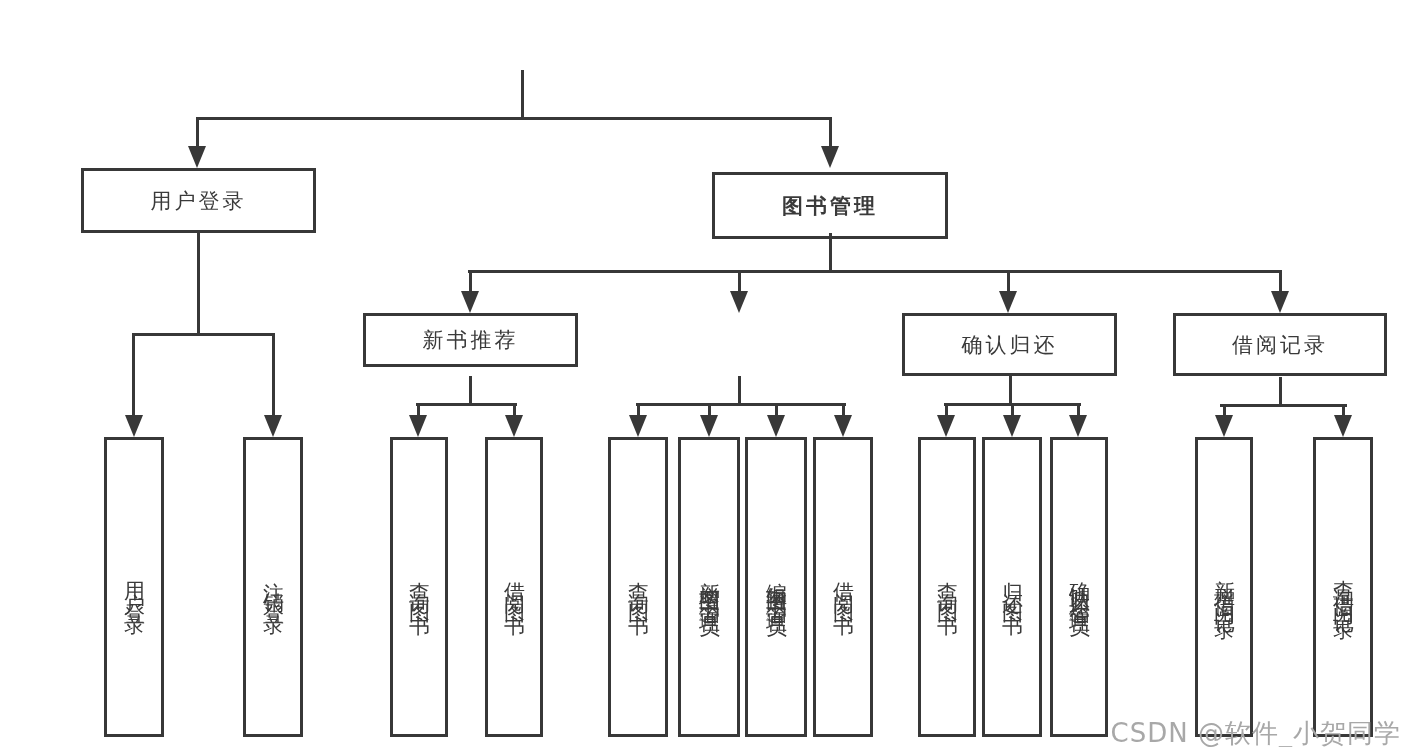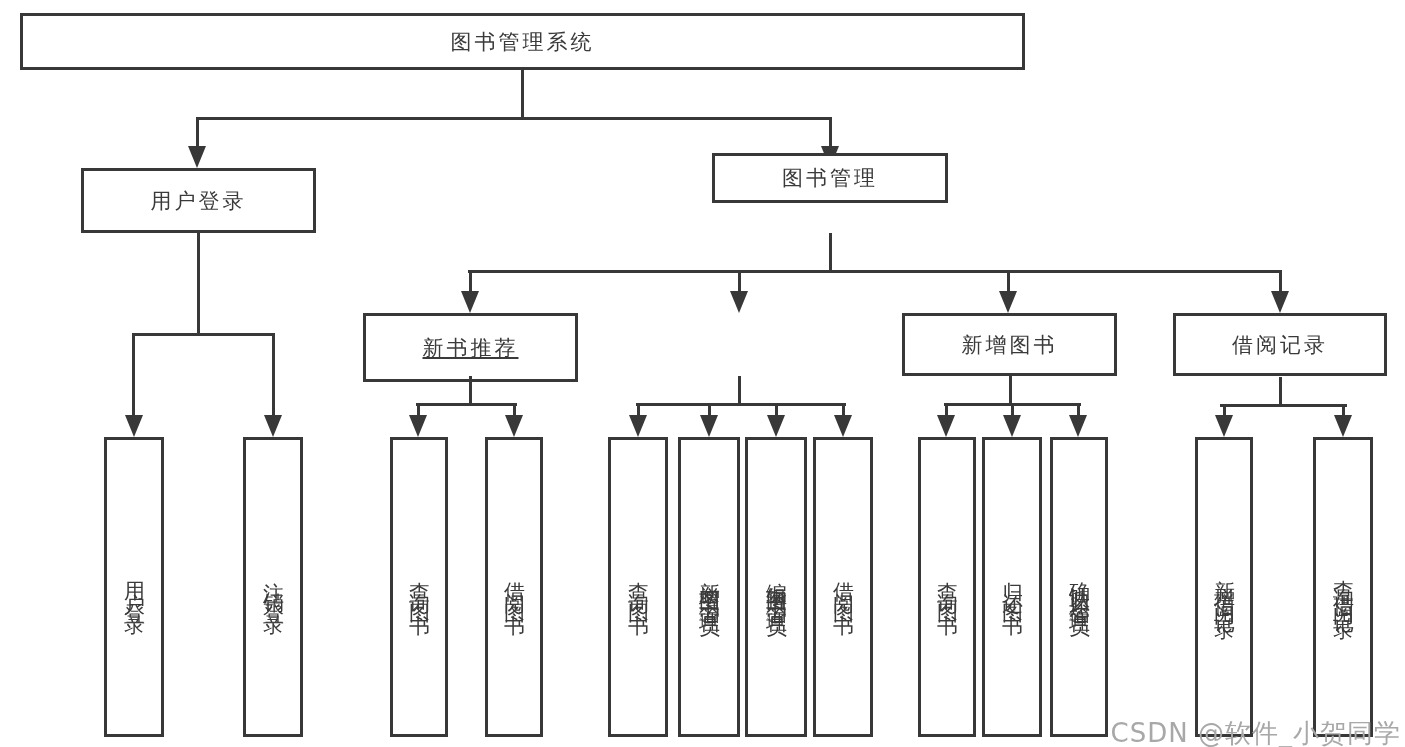--- a/index.html
+++ b/index.html
@@ -66,35 +66,32 @@
     color:var(--wm);
     z-index:5;
     white-space:nowrap;
   }
 </style>
 </head>
 <body>
 
 <div class="stage">
 
-  <div class="node" style="left:20px;top:13px;width:1005px;height:57px;">
-    <span>图书管理系统</span>
-  </div>
 
   <div class="v" style="left:521px;top:70px;height:48px;"></div>
   <div class="h" style="left:196px;top:117px;width:636px;"></div>
   <div class="v" style="left:196px;top:117px;height:30px;"></div>
   <div class="ah" style="left:188px;top:146px;"></div>
   <div class="v" style="left:829px;top:117px;height:30px;"></div>
   <div class="ah" style="left:821px;top:146px;"></div>
 
   <div class="node" style="left:81px;top:168px;width:235px;height:65px;">
     <span>用户登录</span>
   </div>
-  <div class="node" style="left:712px;top:153px;width:236px;height:50px;">
+  <div class="node" style="left:712px;top:172px;width:236px;height:67px;font-weight:bold;">
     <span>图书管理</span>
   </div>
 
   <div class="v" style="left:197px;top:233px;height:103px;"></div>
   <div class="h" style="left:132px;top:333px;width:143px;"></div>
   <div class="v" style="left:132px;top:333px;height:84px;"></div>
   <div class="ah" style="left:125px;top:415px;"></div>
   <div class="v" style="left:272px;top:333px;height:84px;"></div>
   <div class="ah" style="left:264px;top:415px;"></div>
 
@@ -102,25 +99,25 @@
   <div class="h" style="left:468px;top:270px;width:814px;"></div>
   <div class="v" style="left:469px;top:270px;height:22px;"></div>
   <div class="ah" style="left:461px;top:291px;"></div>
   <div class="v" style="left:738px;top:270px;height:22px;"></div>
   <div class="ah" style="left:730px;top:291px;"></div>
   <div class="v" style="left:1007px;top:270px;height:22px;"></div>
   <div class="ah" style="left:999px;top:291px;"></div>
   <div class="v" style="left:1279px;top:270px;height:22px;"></div>
   <div class="ah" style="left:1271px;top:291px;"></div>
 
-  <div class="node" style="left:363px;top:313px;width:215px;height:69px;text-decoration:underline;">
+  <div class="node" style="left:363px;top:313px;width:215px;height:54px;">
     <span>新书推荐</span>
   </div>
   <div class="node" style="left:902px;top:313px;width:215px;height:63px;">
-    <span>新增图书</span>
+    <span>确认归还</span>
   </div>
   <div class="node" style="left:1173px;top:313px;width:214px;height:63px;">
     <span>借阅记录</span>
   </div>
 
   <div class="v" style="left:469px;top:376px;height:30px;"></div>
   <div class="h" style="left:416px;top:403px;width:101px;"></div>
   <div class="v" style="left:417px;top:403px;height:14px;"></div>
   <div class="ah" style="left:409px;top:415px;"></div>
   <div class="v" style="left:513px;top:403px;height:14px;"></div>

